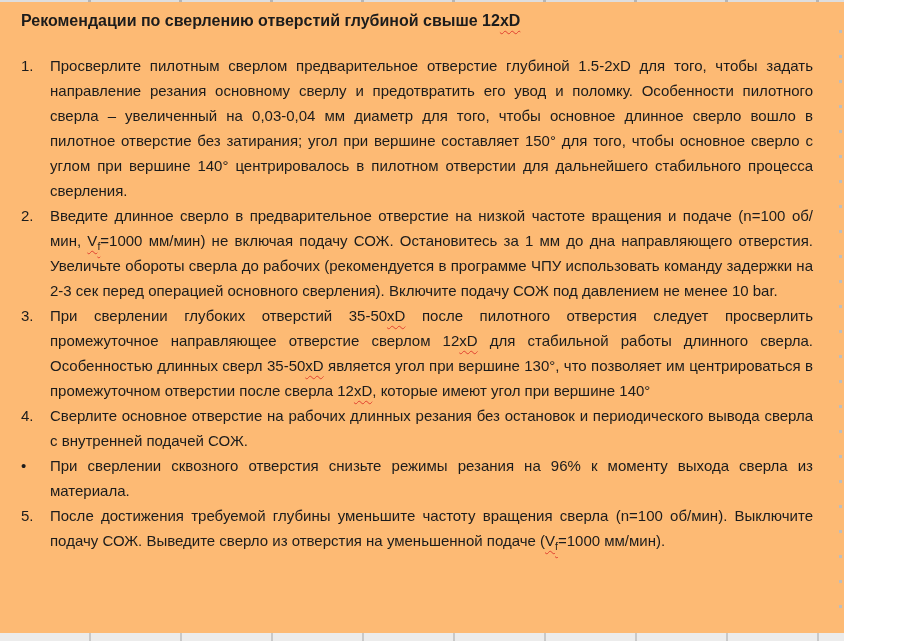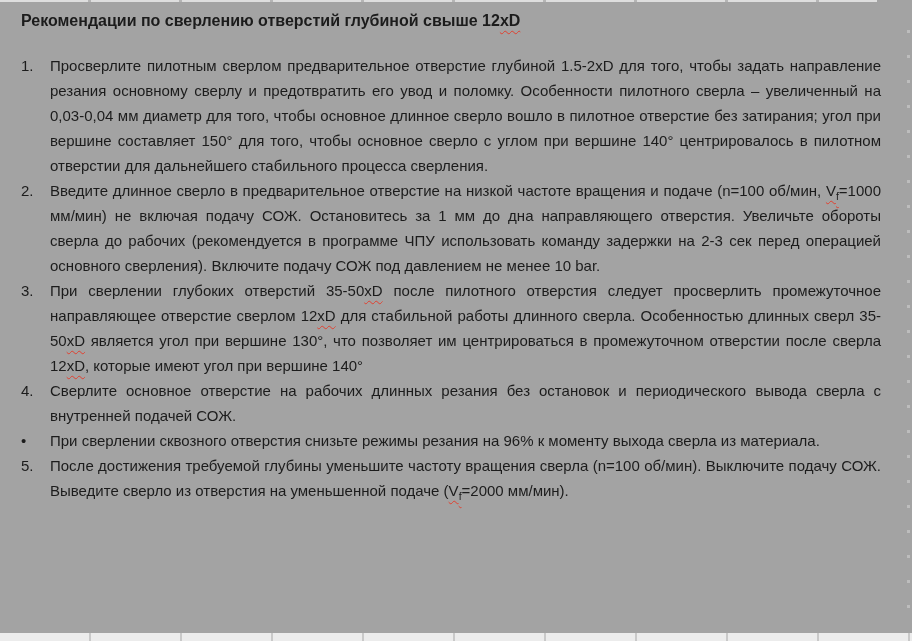--- a/index.html
+++ b/index.html
@@ -10,22 +10,22 @@
   html,body{margin:0;padding:0;}
   body{
     width:912px;height:641px;
     background:#ffffff;
     font-family:"Liberation Sans","DejaVu Sans",sans-serif;
     color:var(--text);
     overflow:hidden;
   }
   .page{
     position:relative;
-    width:912px;height:641px;
-    background:#a3a3a3;
+    width:844px;height:641px;
+    background:#fdba74;
     overflow:hidden;
   }
   
   .edge-top{
     position:absolute;top:0;left:0;
     width:877px;height:2px;
     background:repeating-linear-gradient(to right,#dedede 0,#dedede 88px,#b5b5b5 88px,#b5b5b5 91px);
   }
   .edge-bottom{
     position:absolute;bottom:0;left:0;
@@ -106,21 +106,21 @@
       <span><span>Сверлите основное отверстие на рабочих длинных резания без остановок и периодического вывода сверла с внутренней подачей СОЖ.</span></span>
     </div>
 
     <div class="item">
       <span class="marker">•</span>
       <span><span>При сверлении сквозного отверстия снизьте режимы резания на 96% к моменту выхода сверла из материала.</span></span>
     </div>
 
     <div class="item">
       <span class="marker">5.</span>
-      <span><span>После достижения требуемой глубины уменьшите частоту вращения сверла (n=100 об/мин). Выключите подачу СОЖ. Выведите сверло из отверстия на уменьшенной подаче (</span><span class="sq">V</span><sub class="sq">f</sub><span>=2000 мм/мин).</span></span>
+      <span><span>После достижения требуемой глубины уменьшите частоту вращения сверла (n=100 об/мин). Выключите подачу СОЖ. Выведите сверло из отверстия на уменьшенной подаче (</span><span class="sq">V</span><sub class="sq">f</sub><span>=1000 мм/мин).</span></span>
     </div>
 
   </div>
 
   <div class="edge-right"></div>
   <div class="edge-bottom"></div>
 
 </div>
 
 </body></html>

